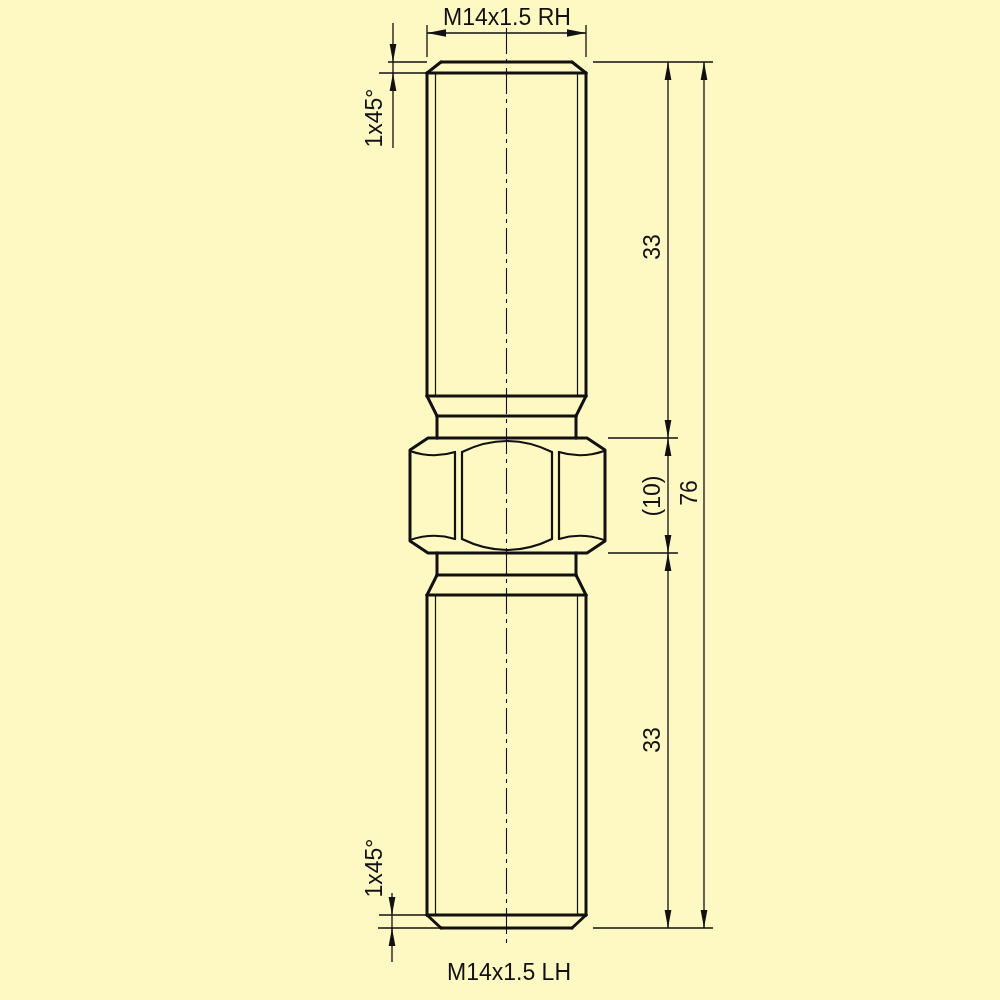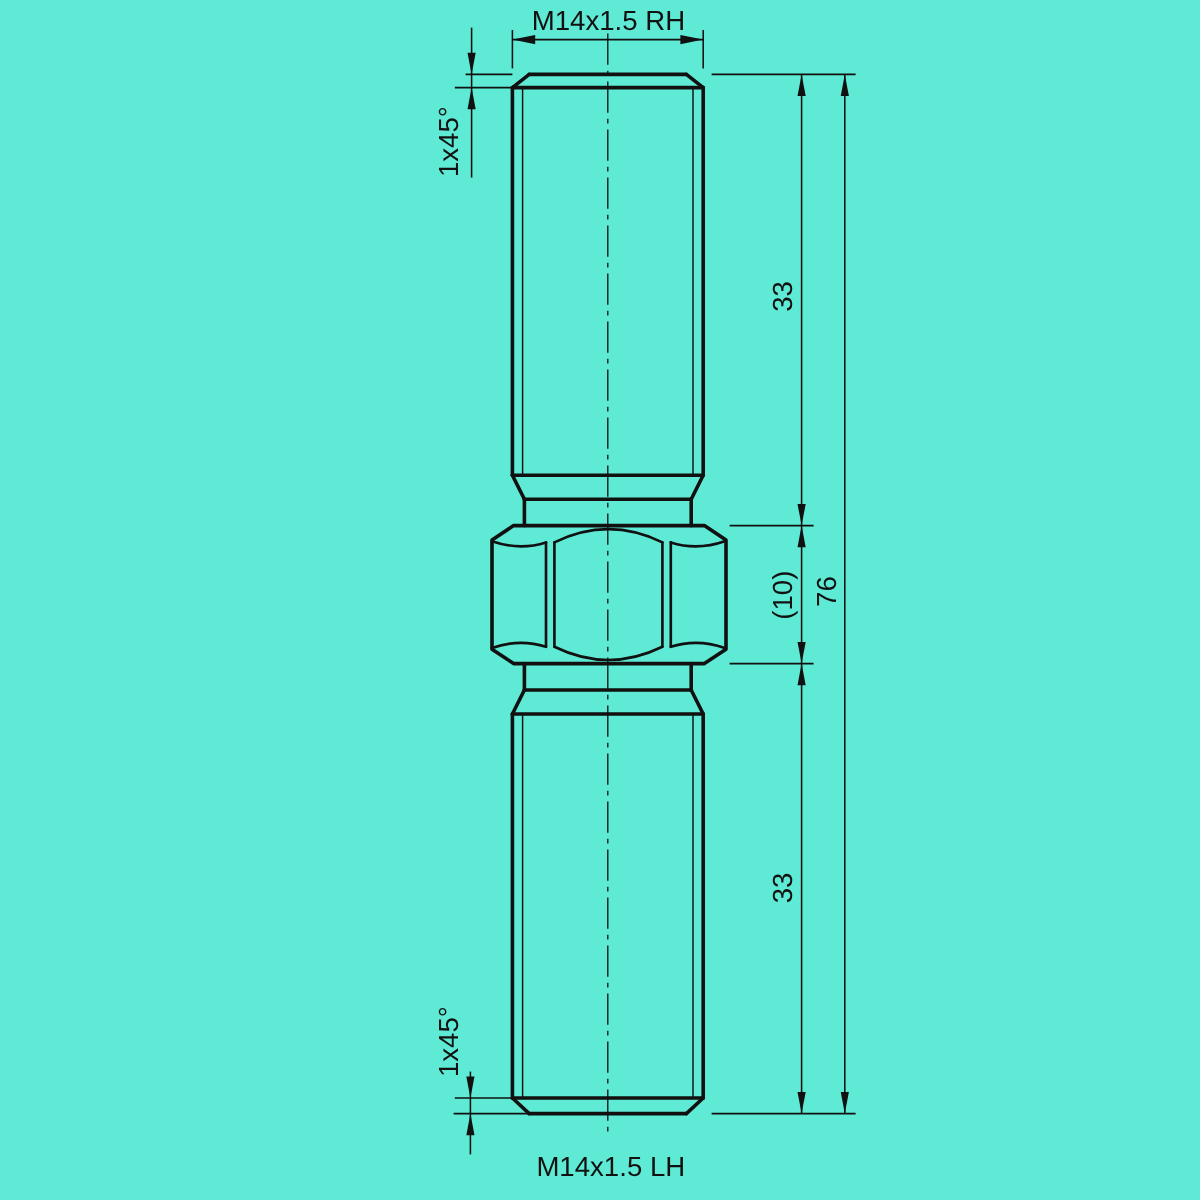--- a/index.html
+++ b/index.html
@@ -7,21 +7,21 @@
     padding: 0;
     background: #ffffff;
     width: 1000px;
     height: 1000px;
     overflow: hidden;
   }
   .sheet {
     position: relative;
     width: 1000px;
     height: 1000px;
-    background: #5eead4;
+    background: #fef9c3;
   }
   svg text {
     font-family: "Liberation Sans", "DejaVu Sans", sans-serif;
     font-size: 23px;
     fill: #111111;
   }
   .outline {
     stroke: #111111;
     stroke-width: 3;
     fill: none;

